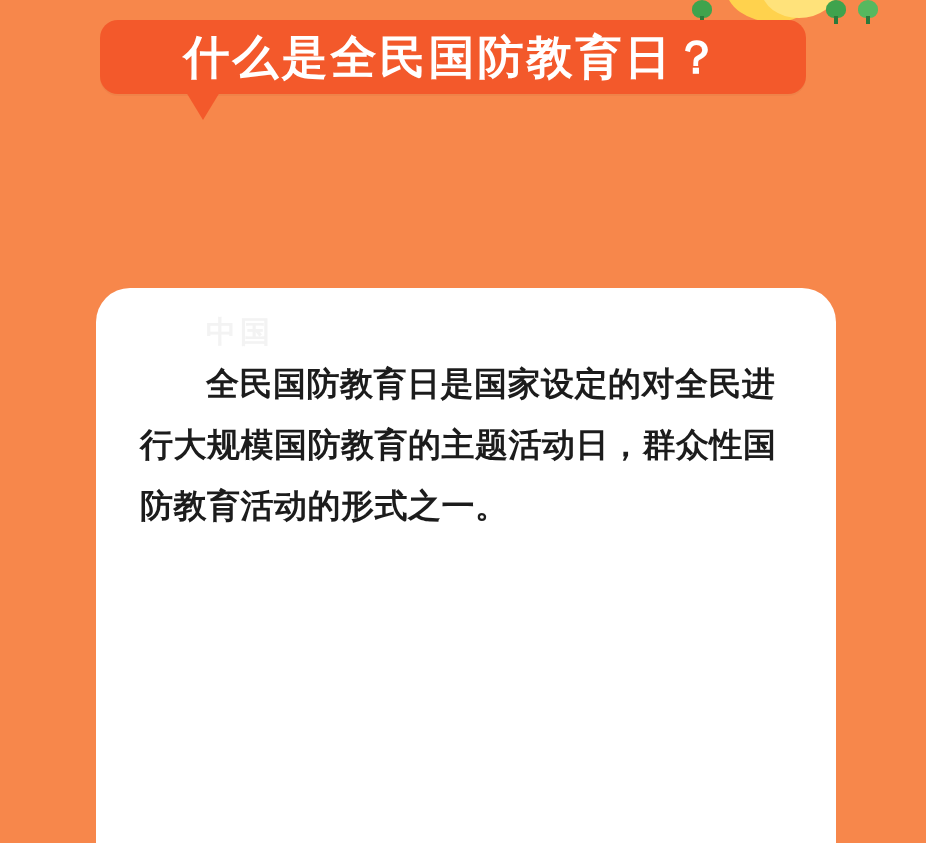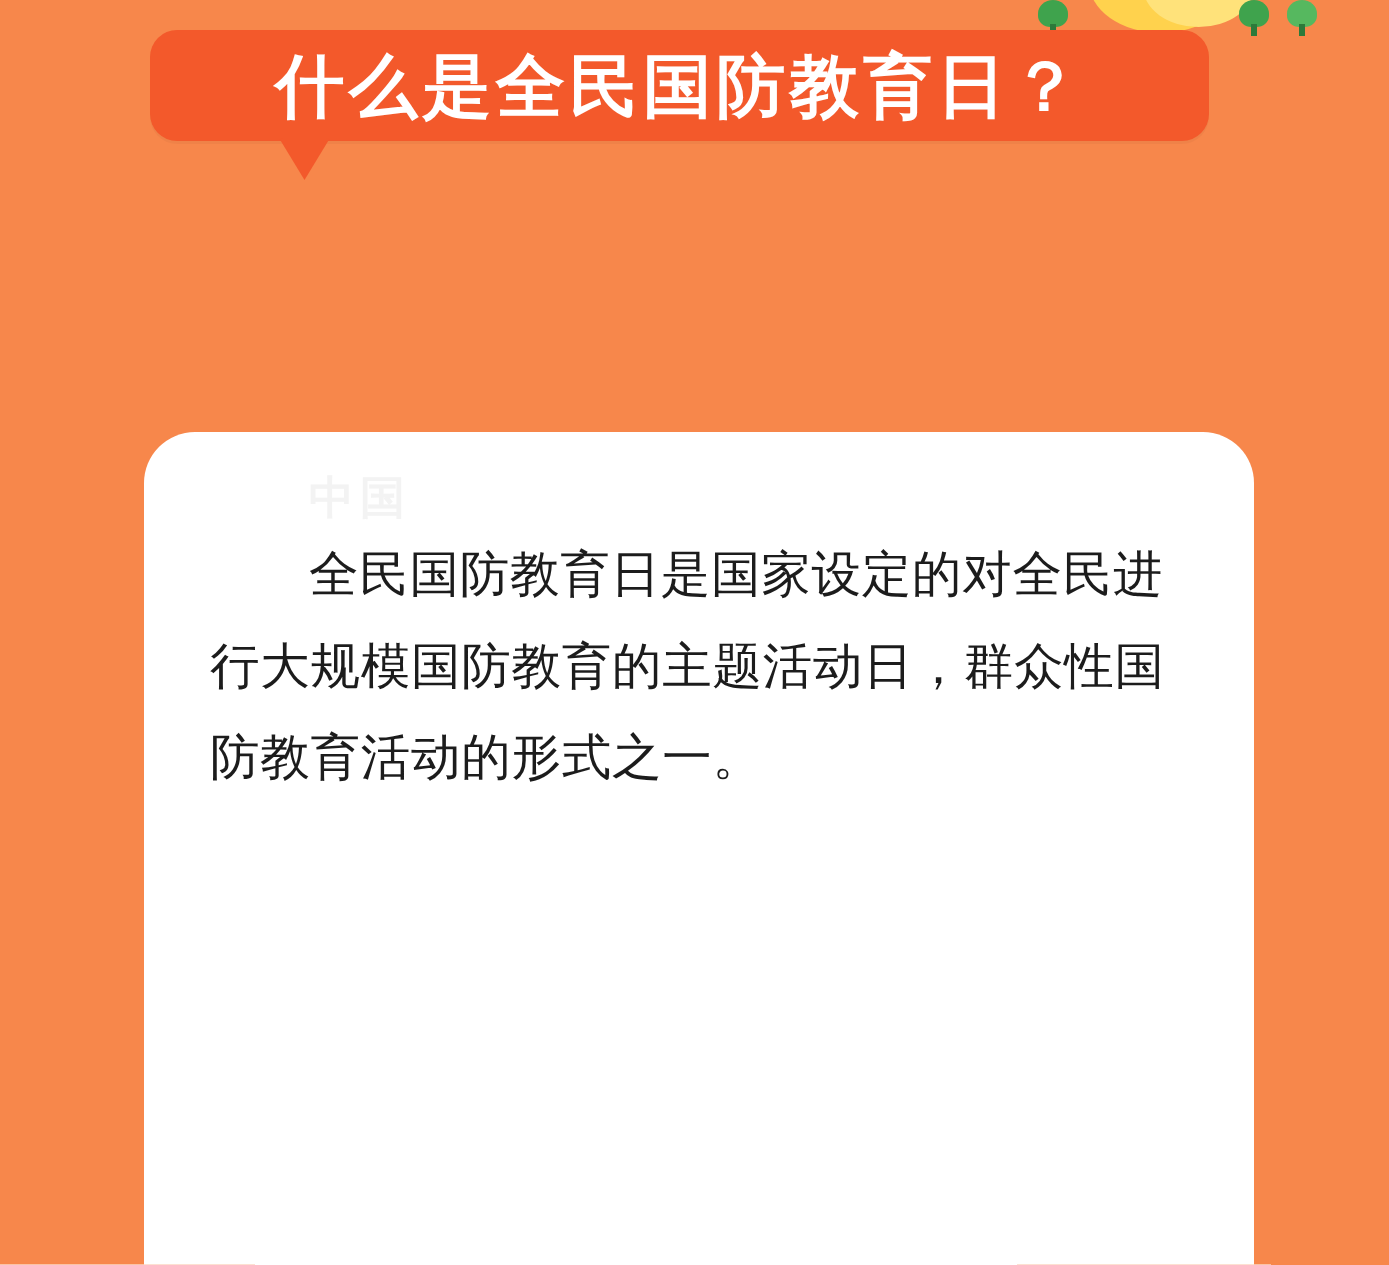--- a/index.html
+++ b/index.html
@@ -133,20 +133,21 @@
   }
   .para {
     position: relative;
     font-size: 33px;
     line-height: 1.85;
     color: #1c1c1c;
     text-indent: 2em;
     margin: 0 0 2px 0;
     letter-spacing: 0.5px;
     font-family: "Liberation Serif", "DejaVu Serif", serif;
+    font-weight: bold;
   }
 </style>
 </head>
 <body>
 
 <div class="top-decor">
   <div class="decor-sun"></div>
   <div class="decor-sun2"></div>
   <div class="tree t1">
     <div class="crown"></div>

